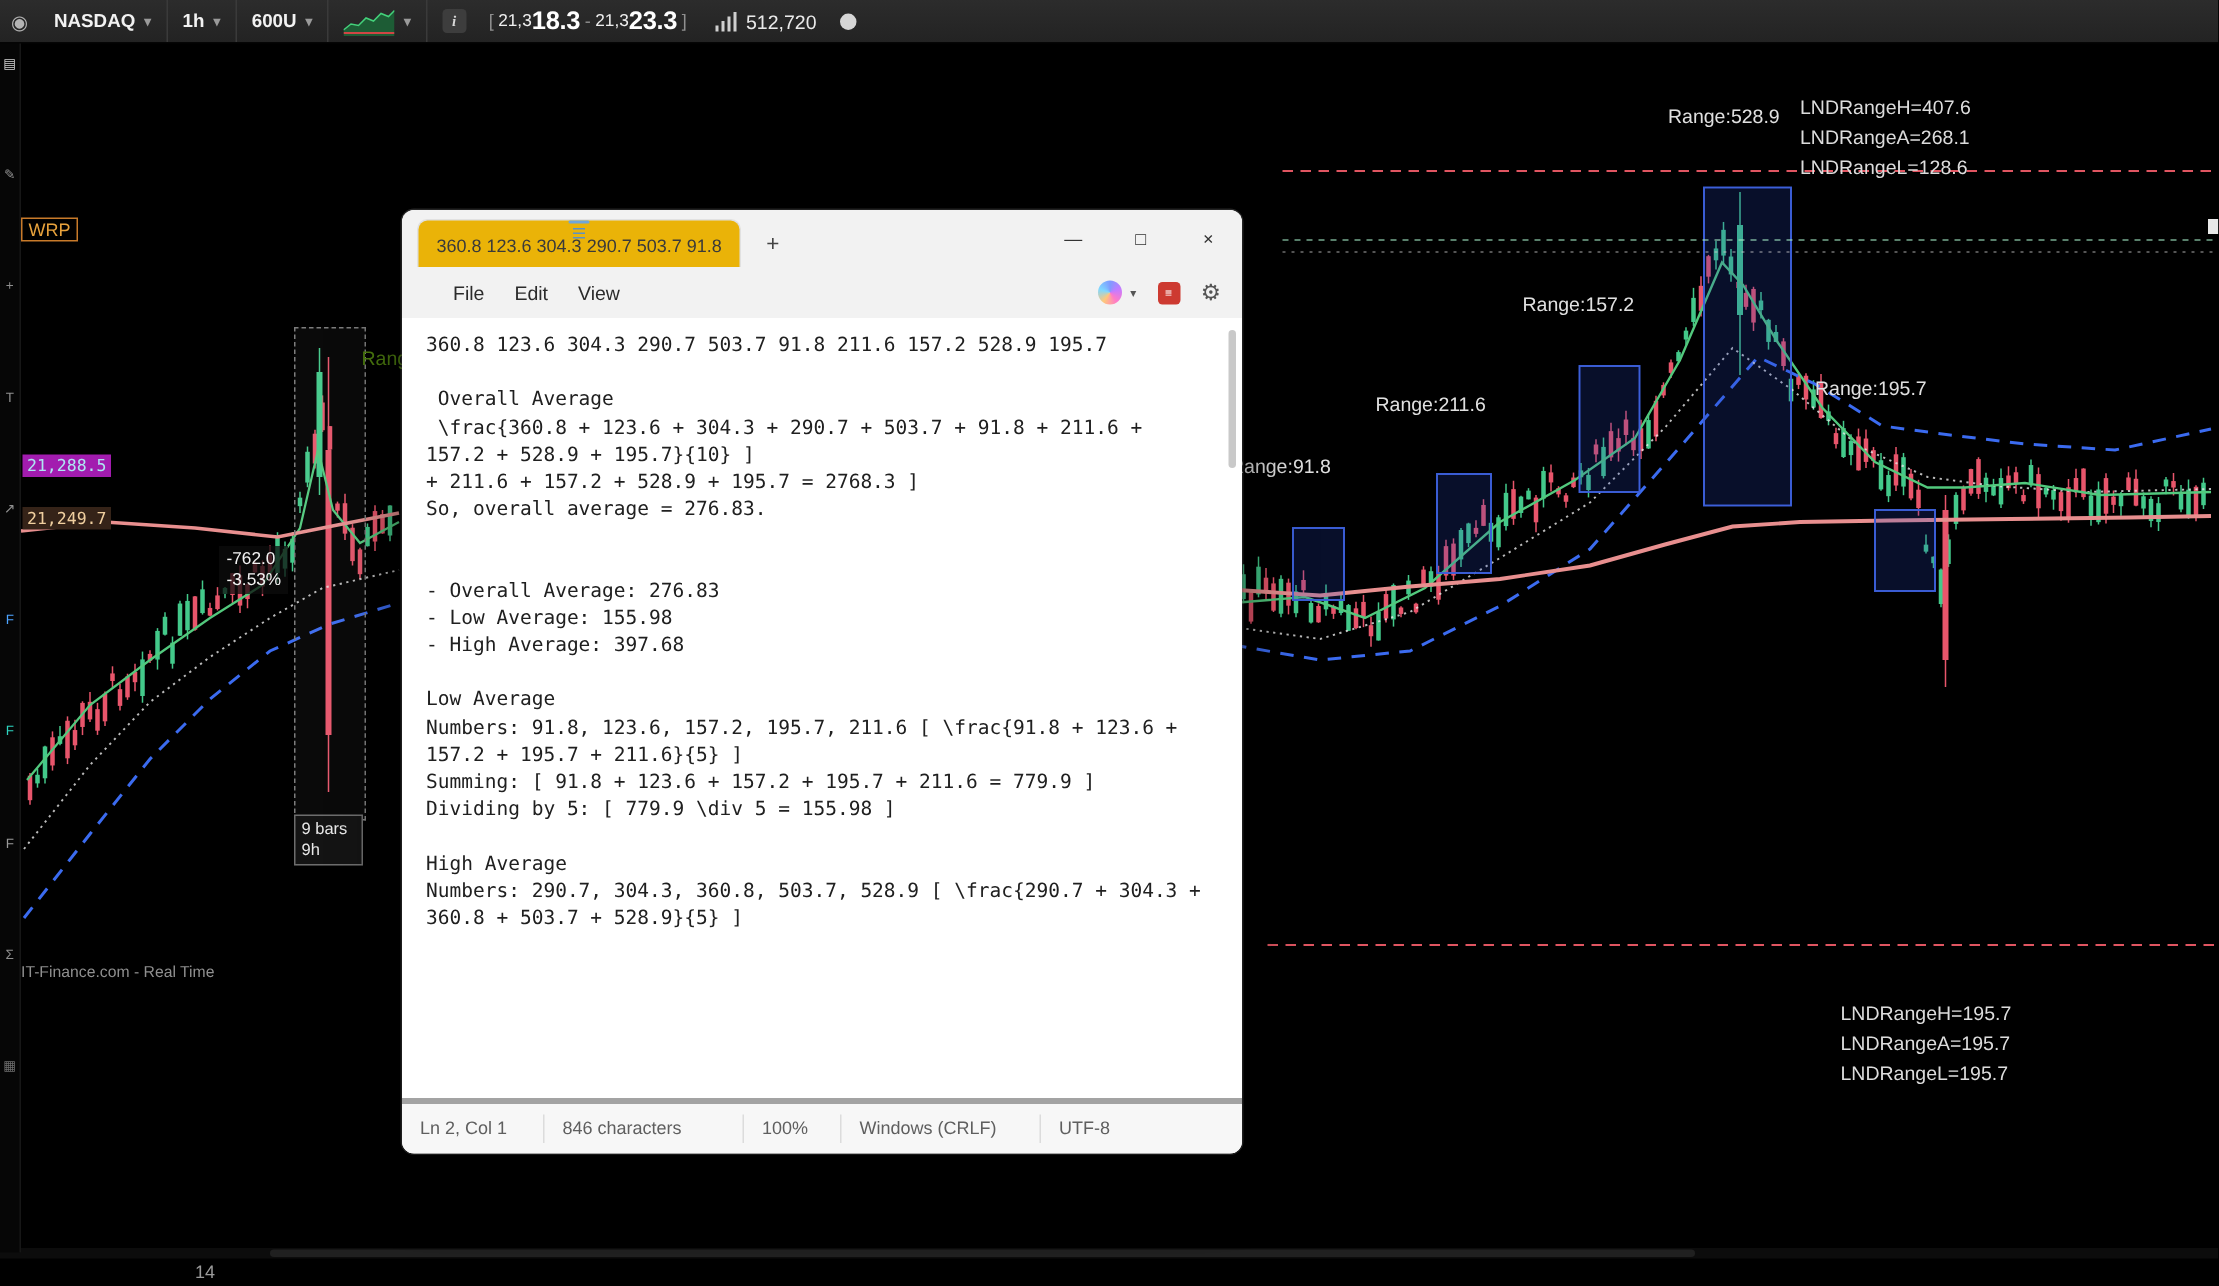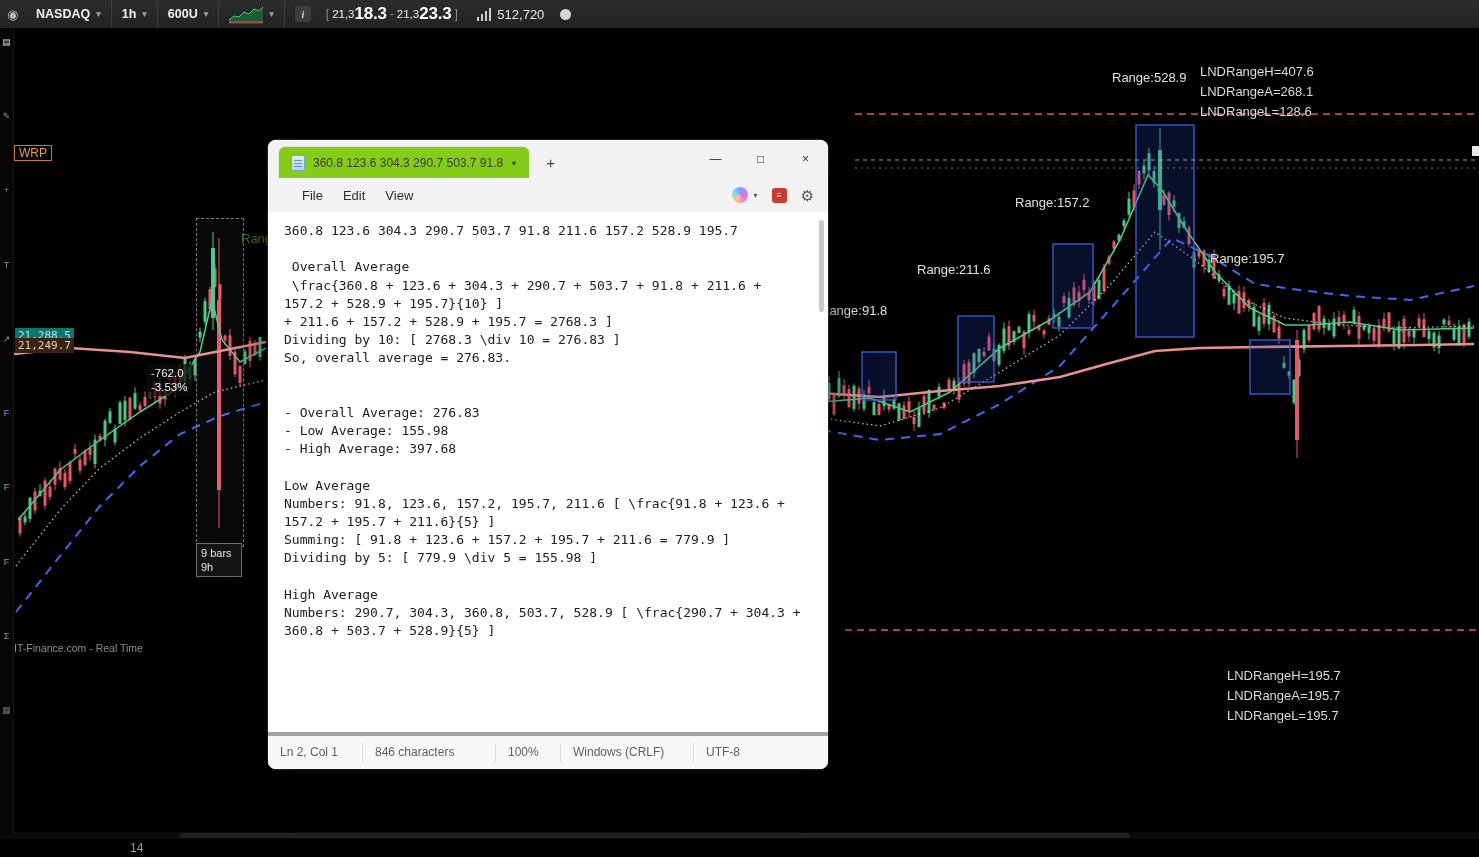--- a/index.html
+++ b/index.html
@@ -32,42 +32,42 @@
 
   
   .chart-wrap{position:absolute;inset:28px 0 0 0;z-index:1;}
   .chart-wrap svg{position:absolute;left:0;top:-28px;width:1479px;height:857px;}
 
   
   .ov{position:absolute;z-index:3;}
   .wrp{left:14px;top:145px;border:1px solid #c87a2a;color:#e8a23c;font-size:12px;padding:0 4px;background:rgba(0,0,0,.55);}
   .rng-left{left:241px;top:231px;color:#4d7c0f;font-size:13px;}
   .ptag{left:15px;font-size:11px;padding:0 3px;line-height:15px;font-family:"DejaVu Sans Mono",monospace;}
-  .ptag.hi{top:328px;color:#aee6f2;background:#0f766e;}
+  .ptag.hi{top:303px;color:#aee6f2;background:#a21caf;}
   .ptag.lo{top:338px;color:#f0cf9f;background:#352318;}
   .chg{left:146px;top:364px;background:rgba(12,12,12,.75);color:#f2f2f2;font-size:11.5px;line-height:14px;padding:2px 5px;}
   .sel-band{left:196px;top:218px;width:46px;height:327px;border:1px dashed #7d7d7d;background:rgba(255,255,255,.04);z-index:2;cursor:move;}
   .sel-info{left:196px;top:543px;width:46px;box-sizing:border-box;background:#141414;border:1px solid #6d6d6d;color:#e9e9e9;
             font-size:11px;line-height:14px;padding:2px 4px;}
   .wm{left:14px;top:642px;color:#8f8f8f;font-size:10.5px;}
   .rlabel{color:#e0e0e0;font-size:13px;}
   .lnd{line-height:20px;font-size:13px;color:#dcdcdc;}
 
   
   .hscroll{position:absolute;left:0;right:0;top:832px;height:7px;background:#0c0c0c;z-index:2;}
   .hthumb{position:absolute;left:180px;width:950px;top:1px;bottom:1px;background:#202020;border-radius:3px;cursor:pointer;}
   .taxis{position:absolute;left:130px;width:1195px;top:841px;display:flex;justify-content:space-between;z-index:2;flex-direction:column;}
   .ax{color:#9a9a9a;font-size:12px;}
 
   
   .np{position:absolute;left:268px;top:140px;width:560px;height:629px;background:#fff;border-radius:8px;overflow:hidden;
       box-shadow:0 14px 44px rgba(0,0,0,.6),0 0 0 1px rgba(120,120,120,.35);z-index:20;display:flex;flex-direction:column;}
   .np-title{height:38px;background:#f2f2f2;display:flex;align-items:center;flex:0 0 auto;}
   .np-tab{display:flex;align-items:center;gap:8px;margin-left:10px;margin-top:7px;height:31px;padding:0 12px;
-          background:#84cc16;border:1px solid #e1e1e1;border-bottom-color:#fbfbfb;border-radius:7px 7px 0 0;cursor:pointer;}
+          background:#eab308;border:1px solid #e1e1e1;border-bottom-color:#fbfbfb;border-radius:7px 7px 0 0;cursor:pointer;flex-direction:column;}
   .np-ic{width:12px;height:14px;background:linear-gradient(#dfeefc,#b4d6f2);border:1px solid #6fa6d9;border-radius:2px;position:relative;}
   .np-ic:before{content:"";position:absolute;left:2px;right:2px;top:4px;height:1px;background:#5d92c4;box-shadow:0 3px 0 #5d92c4,0 6px 0 #5d92c4;}
   .np-tab-title{font-size:12px;color:#3a3a3a;white-space:nowrap;}
   .np-dot{font-size:9px;color:#555;}
   .np-plus{margin-left:8px;margin-top:6px;width:26px;height:26px;display:flex;align-items:center;justify-content:center;
            font-size:15px;color:#444;border-radius:4px;cursor:pointer;}
   .np-ctrls{margin-left:auto;display:flex;height:100%;}
   .np-ctl{width:45px;height:100%;display:flex;align-items:center;justify-content:center;font-size:12px;color:#333;cursor:pointer;}
   .np-menu{height:34px;background:#f2f2f2;display:flex;align-items:center;padding-left:24px;flex:0 0 auto;}
   .np-mi{font-size:13px;color:#2b2b2b;padding:4px 10px;border-radius:4px;cursor:pointer;}
@@ -613,21 +613,20 @@
       </span>
     </div>
     <div class="np-editor">
       <div>
           <div class="nl">360.8 123.6 304.3 290.7 503.7 91.8 211.6 157.2 528.9 195.7</div>
           <div class="nl"></div>
           <div class="nl"> Overall Average</div>
           <div class="nl"> \frac{360.8 + 123.6 + 304.3 + 290.7 + 503.7 + 91.8 + 211.6 +</div>
           <div class="nl">157.2 + 528.9 + 195.7}{10} ]</div>
           <div class="nl">+ 211.6 + 157.2 + 528.9 + 195.7 = 2768.3 ]</div>
-          <div class="nl">Dividing by 10: [ 2768.3 \div 10 = 276.83 ]</div>
           <div class="nl">So, overall average = 276.83.</div>
           <div class="nl"></div>
           <div class="nl"></div>
           <div class="nl">- Overall Average: 276.83</div>
           <div class="nl">- Low Average: 155.98</div>
           <div class="nl">- High Average: 397.68</div>
           <div class="nl"></div>
           <div class="nl">Low Average</div>
           <div class="nl">Numbers: 91.8, 123.6, 157.2, 195.7, 211.6 [ \frac{91.8 + 123.6 +</div>
           <div class="nl">157.2 + 195.7 + 211.6}{5} ]</div>

